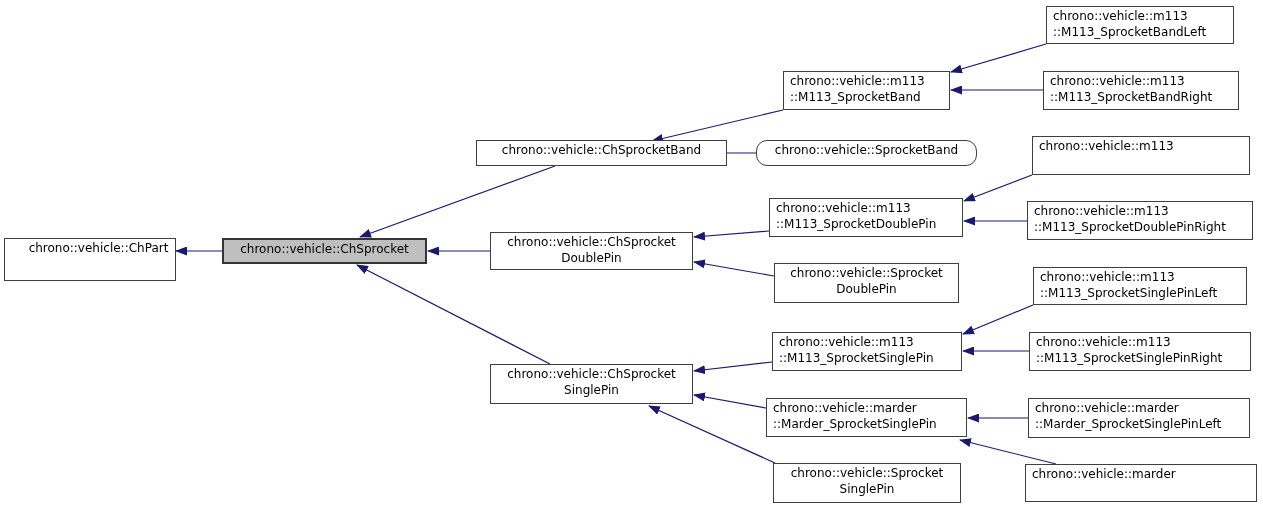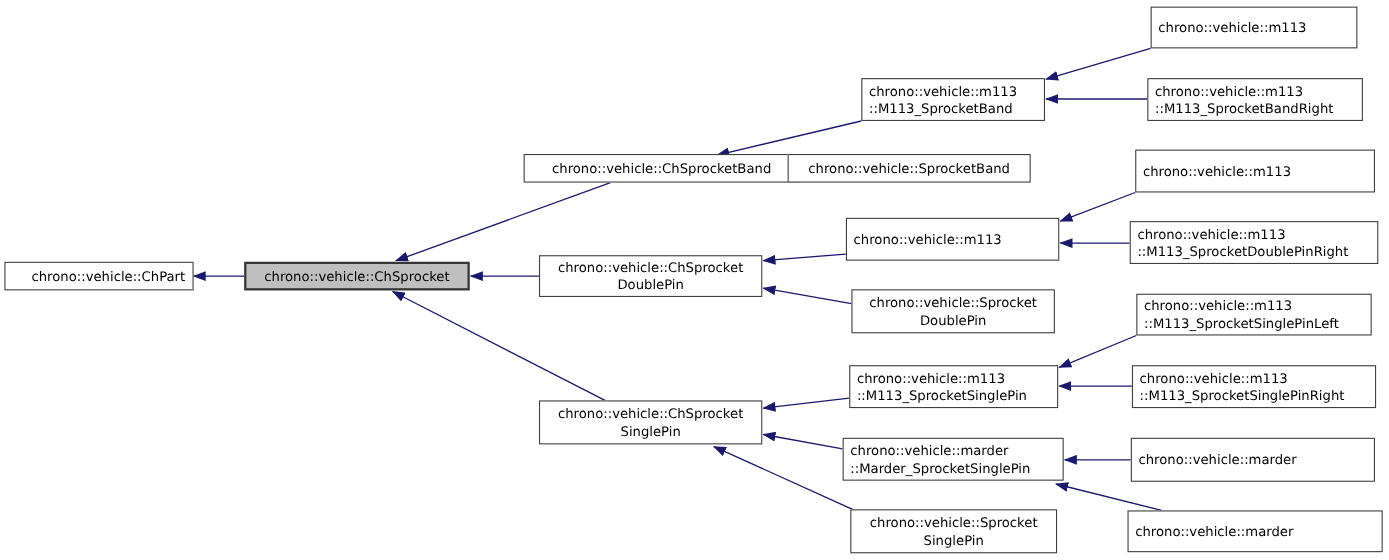--- a/index.html
+++ b/index.html
@@ -25,21 +25,20 @@
   .node {
     position: absolute;
     box-sizing: border-box;
     background: #ffffff;
     border: 1px solid #3f3f3f;
     color: #000000;
     font-size: 12px;
     line-height: 16px;
     display: flex;
     flex-direction: column;
-    justify-content: center;
     padding: 1px 4px;
     white-space: nowrap;
     cursor: pointer;
   }
   .node.highlight {
     background: #bfbfbf;
     border-width: 2px;
     border-color: #353535;
     cursor: default;
   }
@@ -75,53 +74,55 @@
         <line x1="772" y1="362" x2="694" y2="371" stroke="#191970" stroke-width="1.2" marker-end="url(#arrowhead)"></line>
         <line x1="766" y1="408" x2="694" y2="395" stroke="#191970" stroke-width="1.2" marker-end="url(#arrowhead)"></line>
         <line x1="775" y1="463" x2="649" y2="406" stroke="#191970" stroke-width="1.2" marker-end="url(#arrowhead)"></line>
         <line x1="1033" y1="305" x2="963" y2="334" stroke="#191970" stroke-width="1.2" marker-end="url(#arrowhead)"></line>
         <line x1="1029" y1="351" x2="963" y2="351" stroke="#191970" stroke-width="1.2" marker-end="url(#arrowhead)"></line>
         <line x1="1028" y1="418" x2="968" y2="418" stroke="#191970" stroke-width="1.2" marker-end="url(#arrowhead)"></line>
         <line x1="1056" y1="464" x2="960" y2="440" stroke="#191970" stroke-width="1.2" marker-end="url(#arrowhead)"></line>
       </g>
   </svg>
   <div id="node-layer">
-      <div class="node align-center" style="left: 4px; top: 238px; width: 172px; height: 26px; padding-left: 21px;">
+      <div class="node align-center" style="left: 4px; top: 238px; width: 172px; height: 43px; padding-left: 21px;">
         <div class="ln">chrono::vehicle::ChPart</div>
       </div>
       <div class="node align-center highlight" style="left: 222px; top: 238px; width: 205px; height: 26px;">
         <div class="ln">chrono::vehicle::ChSprocket</div>
       </div>
       <div class="node align-center" style="left: 476px; top: 140px; width: 251px; height: 26px;">
         <div class="ln">chrono::vehicle::ChSprocketBand</div>
       </div>
-      <div class="node align-center" style="left: 716px; top: 140px; width: 221px; height: 26px;">
+      <div class="node align-center" style="left: 756px; top: 140px; width: 221px; height: 26px; border-radius: 11px;">
         <div class="ln">chrono::vehicle::SprocketBand</div>
       </div>
       <div class="node align-left" style="left: 783px; top: 71px; width: 167px; height: 39px;">
         <div class="ln">chrono::vehicle::m113</div>
         <div class="ln">::M113_SprocketBand</div>
       </div>
       <div class="node align-left" style="left: 1046px; top: 6px; width: 188px; height: 38px;">
         <div class="ln">chrono::vehicle::m113</div>
+        <div class="ln">::M113_SprocketBandLeft</div>
       </div>
       <div class="node align-left" style="left: 1043px; top: 71px; width: 196px; height: 39px;">
         <div class="ln">chrono::vehicle::m113</div>
         <div class="ln">::M113_SprocketBandRight</div>
       </div>
       <div class="node align-center" style="left: 490px; top: 232px; width: 203px; height: 38px;">
         <div class="ln">chrono::vehicle::ChSprocket</div>
         <div class="ln">DoublePin</div>
       </div>
       <div class="node align-center" style="left: 774px; top: 263px; width: 185px; height: 40px;">
         <div class="ln">chrono::vehicle::Sprocket</div>
         <div class="ln">DoublePin</div>
       </div>
       <div class="node align-left" style="left: 769px; top: 198px; width: 194px; height: 39px;">
         <div class="ln">chrono::vehicle::m113</div>
+        <div class="ln">::M113_SprocketDoublePin</div>
       </div>
       <div class="node align-left" style="left: 1032px; top: 136px; width: 218px; height: 39px;">
         <div class="ln">chrono::vehicle::m113</div>
       </div>
       <div class="node align-left" style="left: 1027px; top: 201px; width: 226px; height: 39px;">
         <div class="ln">chrono::vehicle::m113</div>
         <div class="ln">::M113_SprocketDoublePinRight</div>
       </div>
       <div class="node align-center" style="left: 490px; top: 364px; width: 203px; height: 40px;">
         <div class="ln">chrono::vehicle::ChSprocket</div>
@@ -142,18 +143,19 @@
       <div class="node align-left" style="left: 1029px; top: 332px; width: 222px; height: 39px;">
         <div class="ln">chrono::vehicle::m113</div>
         <div class="ln">::M113_SprocketSinglePinRight</div>
       </div>
       <div class="node align-left" style="left: 766px; top: 398px; width: 201px; height: 39px;">
         <div class="ln">chrono::vehicle::marder</div>
         <div class="ln">::Marder_SprocketSinglePin</div>
       </div>
       <div class="node align-left" style="left: 1028px; top: 398px; width: 222px; height: 40px;">
         <div class="ln">chrono::vehicle::marder</div>
+        <div class="ln">::Marder_SprocketSinglePinLeft</div>
       </div>
       <div class="node align-left" style="left: 1025px; top: 464px; width: 232px; height: 38px;">
         <div class="ln">chrono::vehicle::marder</div>
       </div>
     </div>
 </div>
 
 </body></html>

